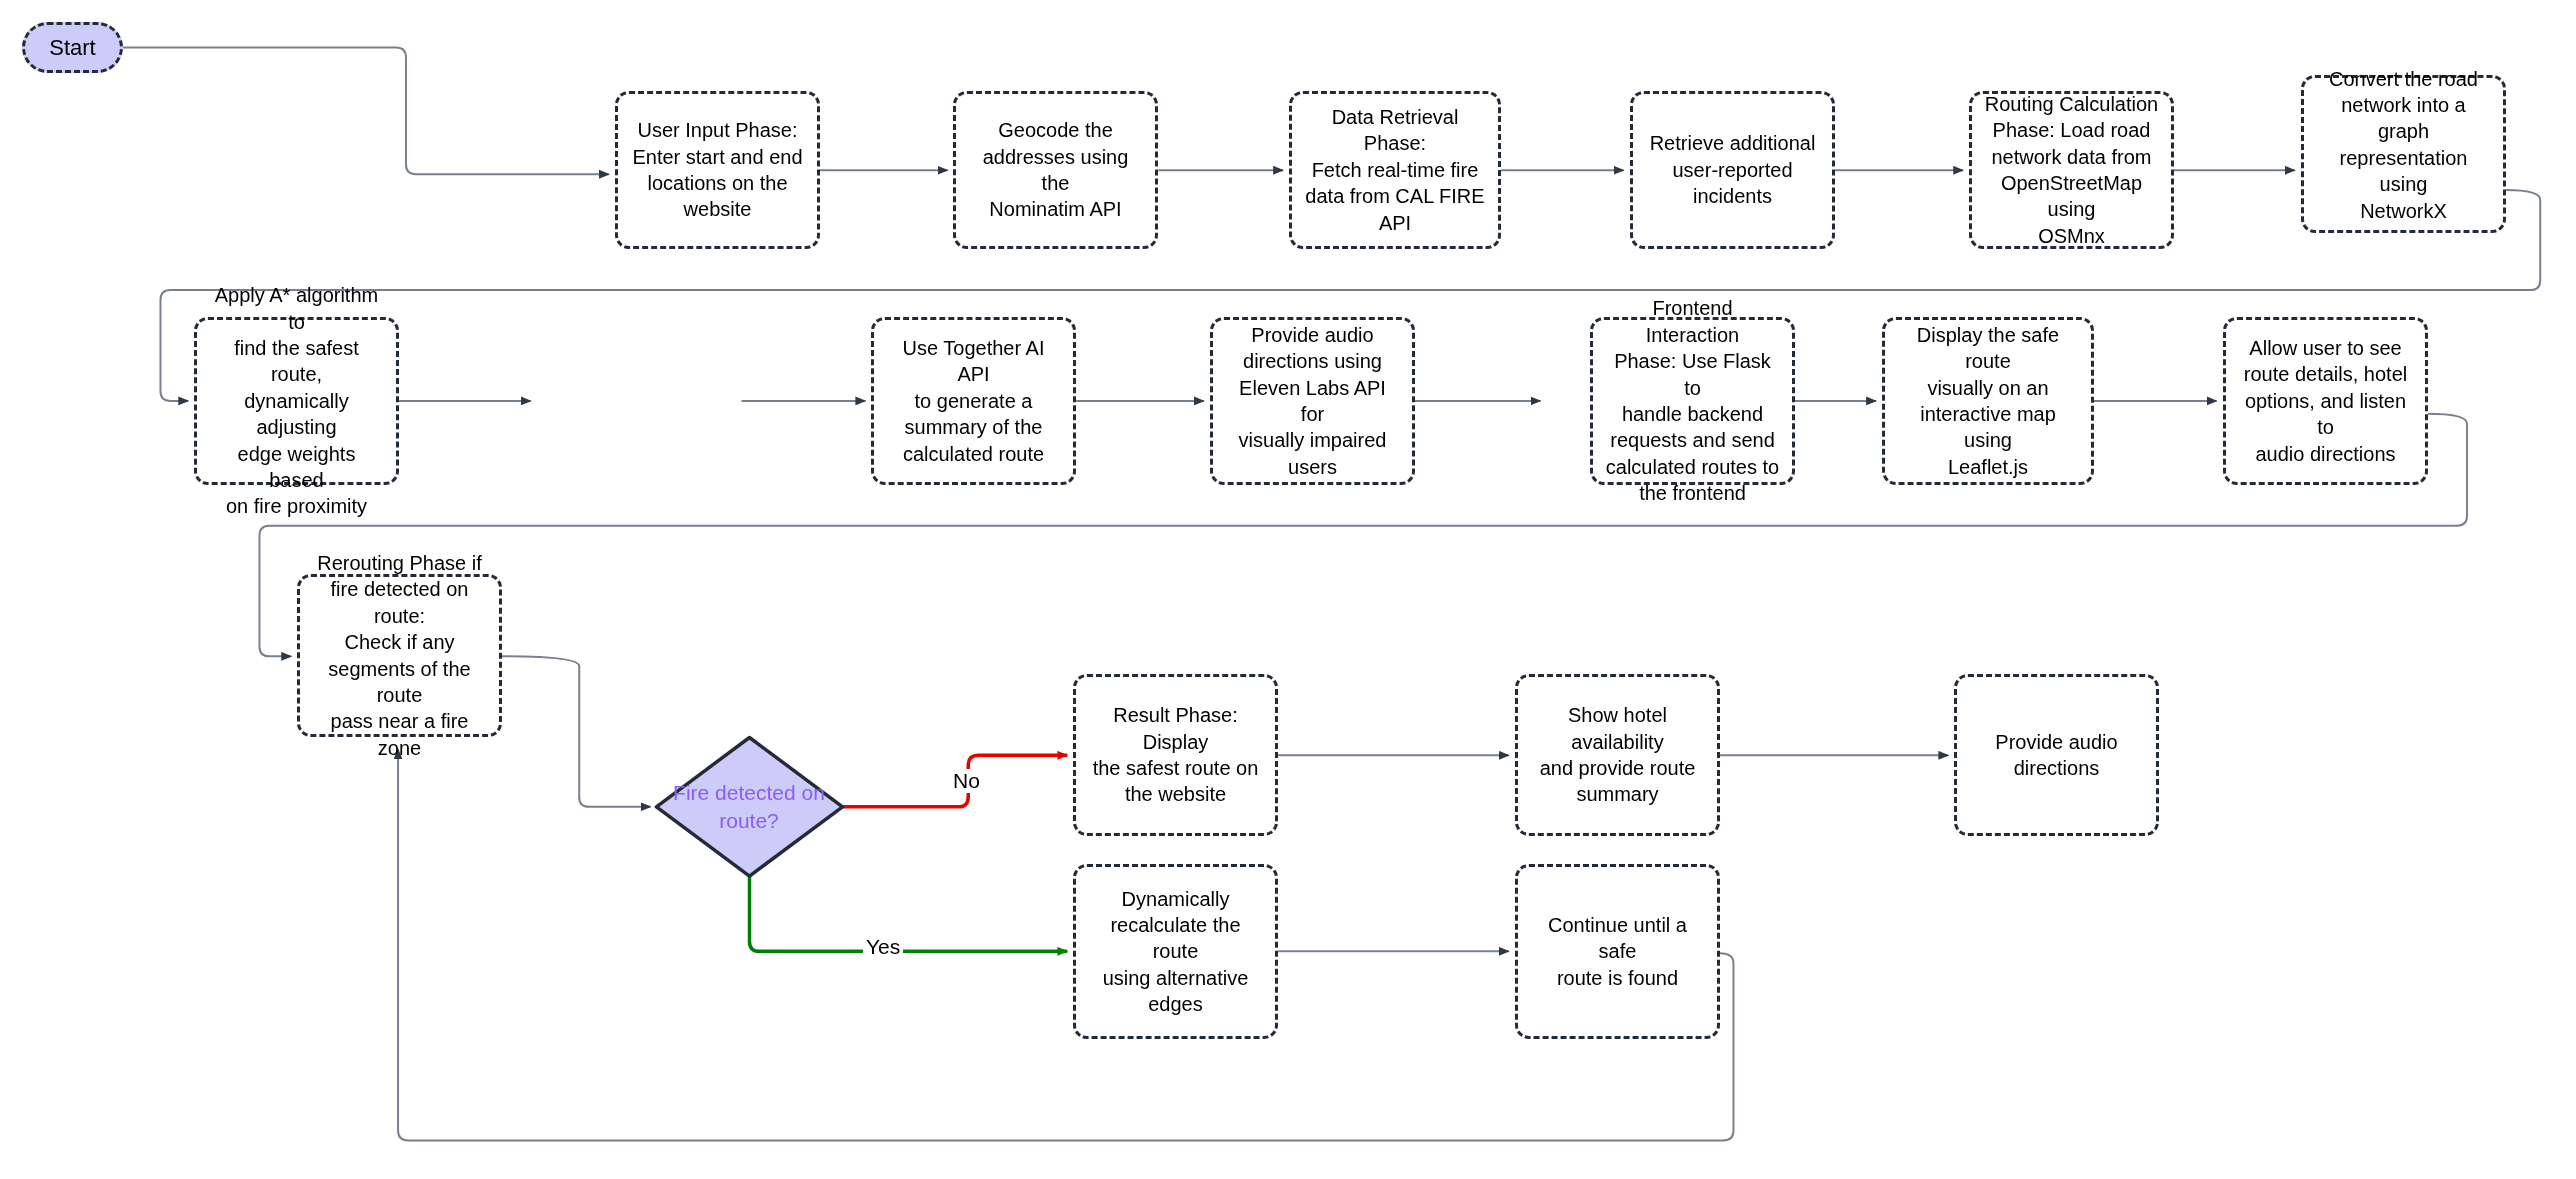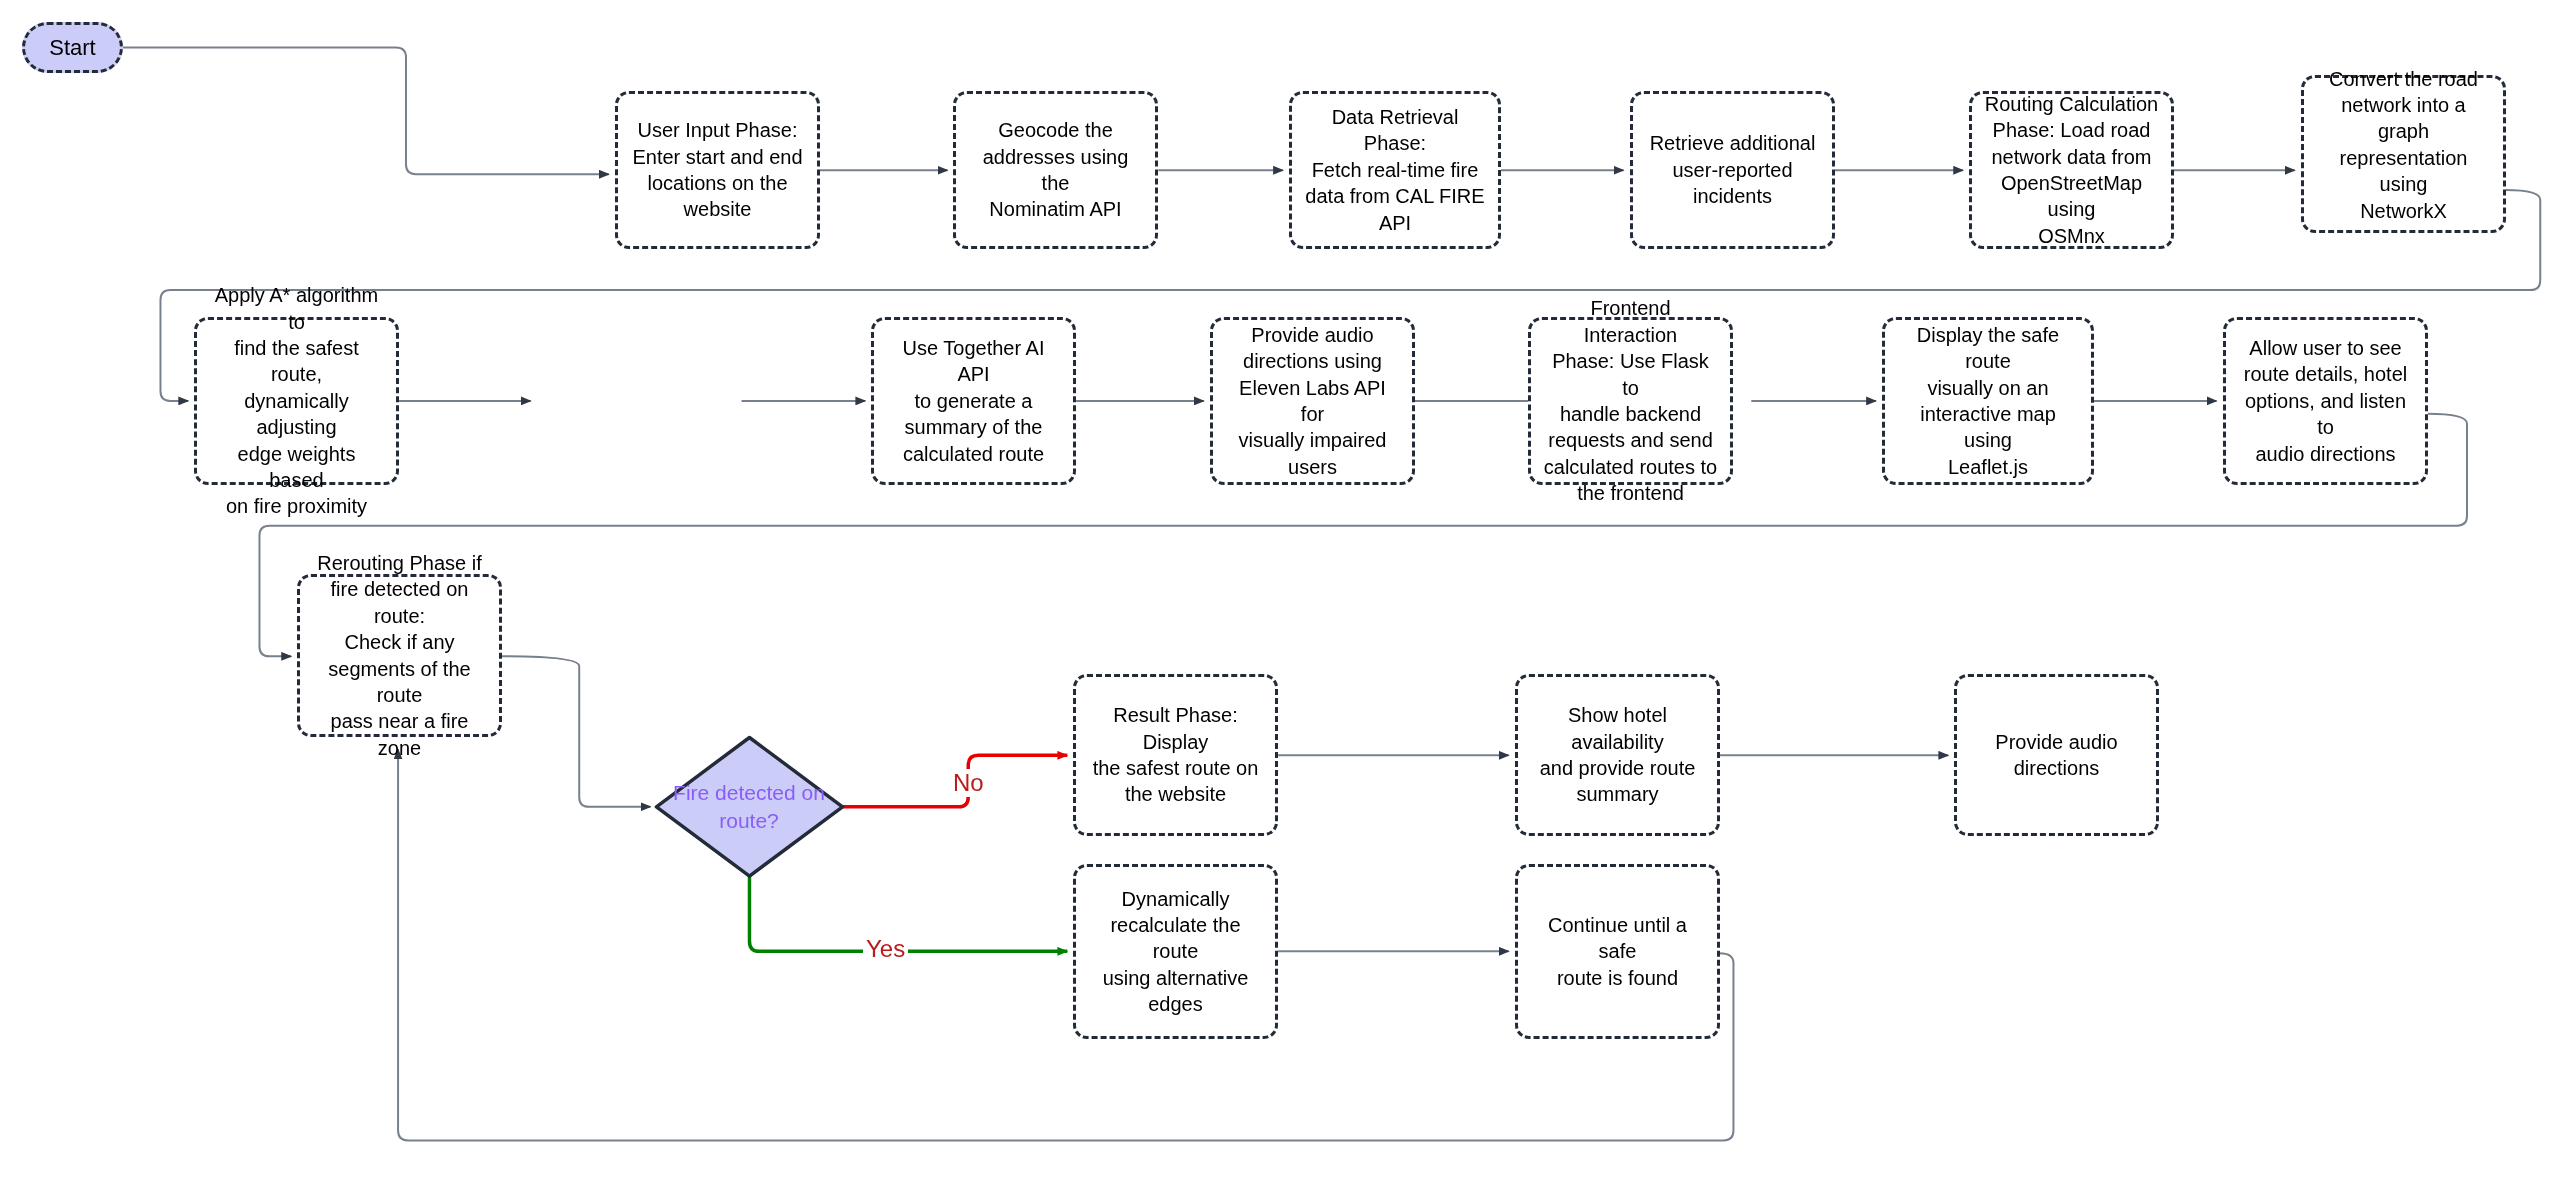--- a/index.html
+++ b/index.html
@@ -49,22 +49,22 @@
   }
   .node.decision-label {
     font-size: 21px;
     color: #8b5cf6;
     background: transparent;
     pointer-events: none;
   }
   .edge-label {
     position: absolute;
     font-family: "Liberation Sans", sans-serif;
-    font-size: 24px;
-    color: #b91c1c;
+    font-size: 21px;
+    color: #000000;
     background: #ffffff;
     padding: 0 3px;
     white-space: nowrap;
   }
 </style>
 </head>
 <body>
 
 <div id="canvas">
 
@@ -182,21 +182,21 @@
   </div>
 
   <div class="node process" style="left:1210px; top:317px; width:205px; height:168px;">
     <span>Provide audio
 directions using
 Eleven Labs API for
 visually impaired
 users</span>
   </div>
 
-  <div class="node process" style="left:1528px; top:317px; width:205px; height:168px;justify-content:center;">
+  <div class="node process" style="left:1590px; top:317px; width:205px; height:168px;justify-content:center;">
     <span>Frontend Interaction
 Phase: Use Flask to
 handle backend
 requests and send
 calculated routes to
 the frontend</span>
   </div>
 
   <div class="node process" style="left:1882px; top:317px; width:212px; height:168px;">
     <span>Display the safe route

